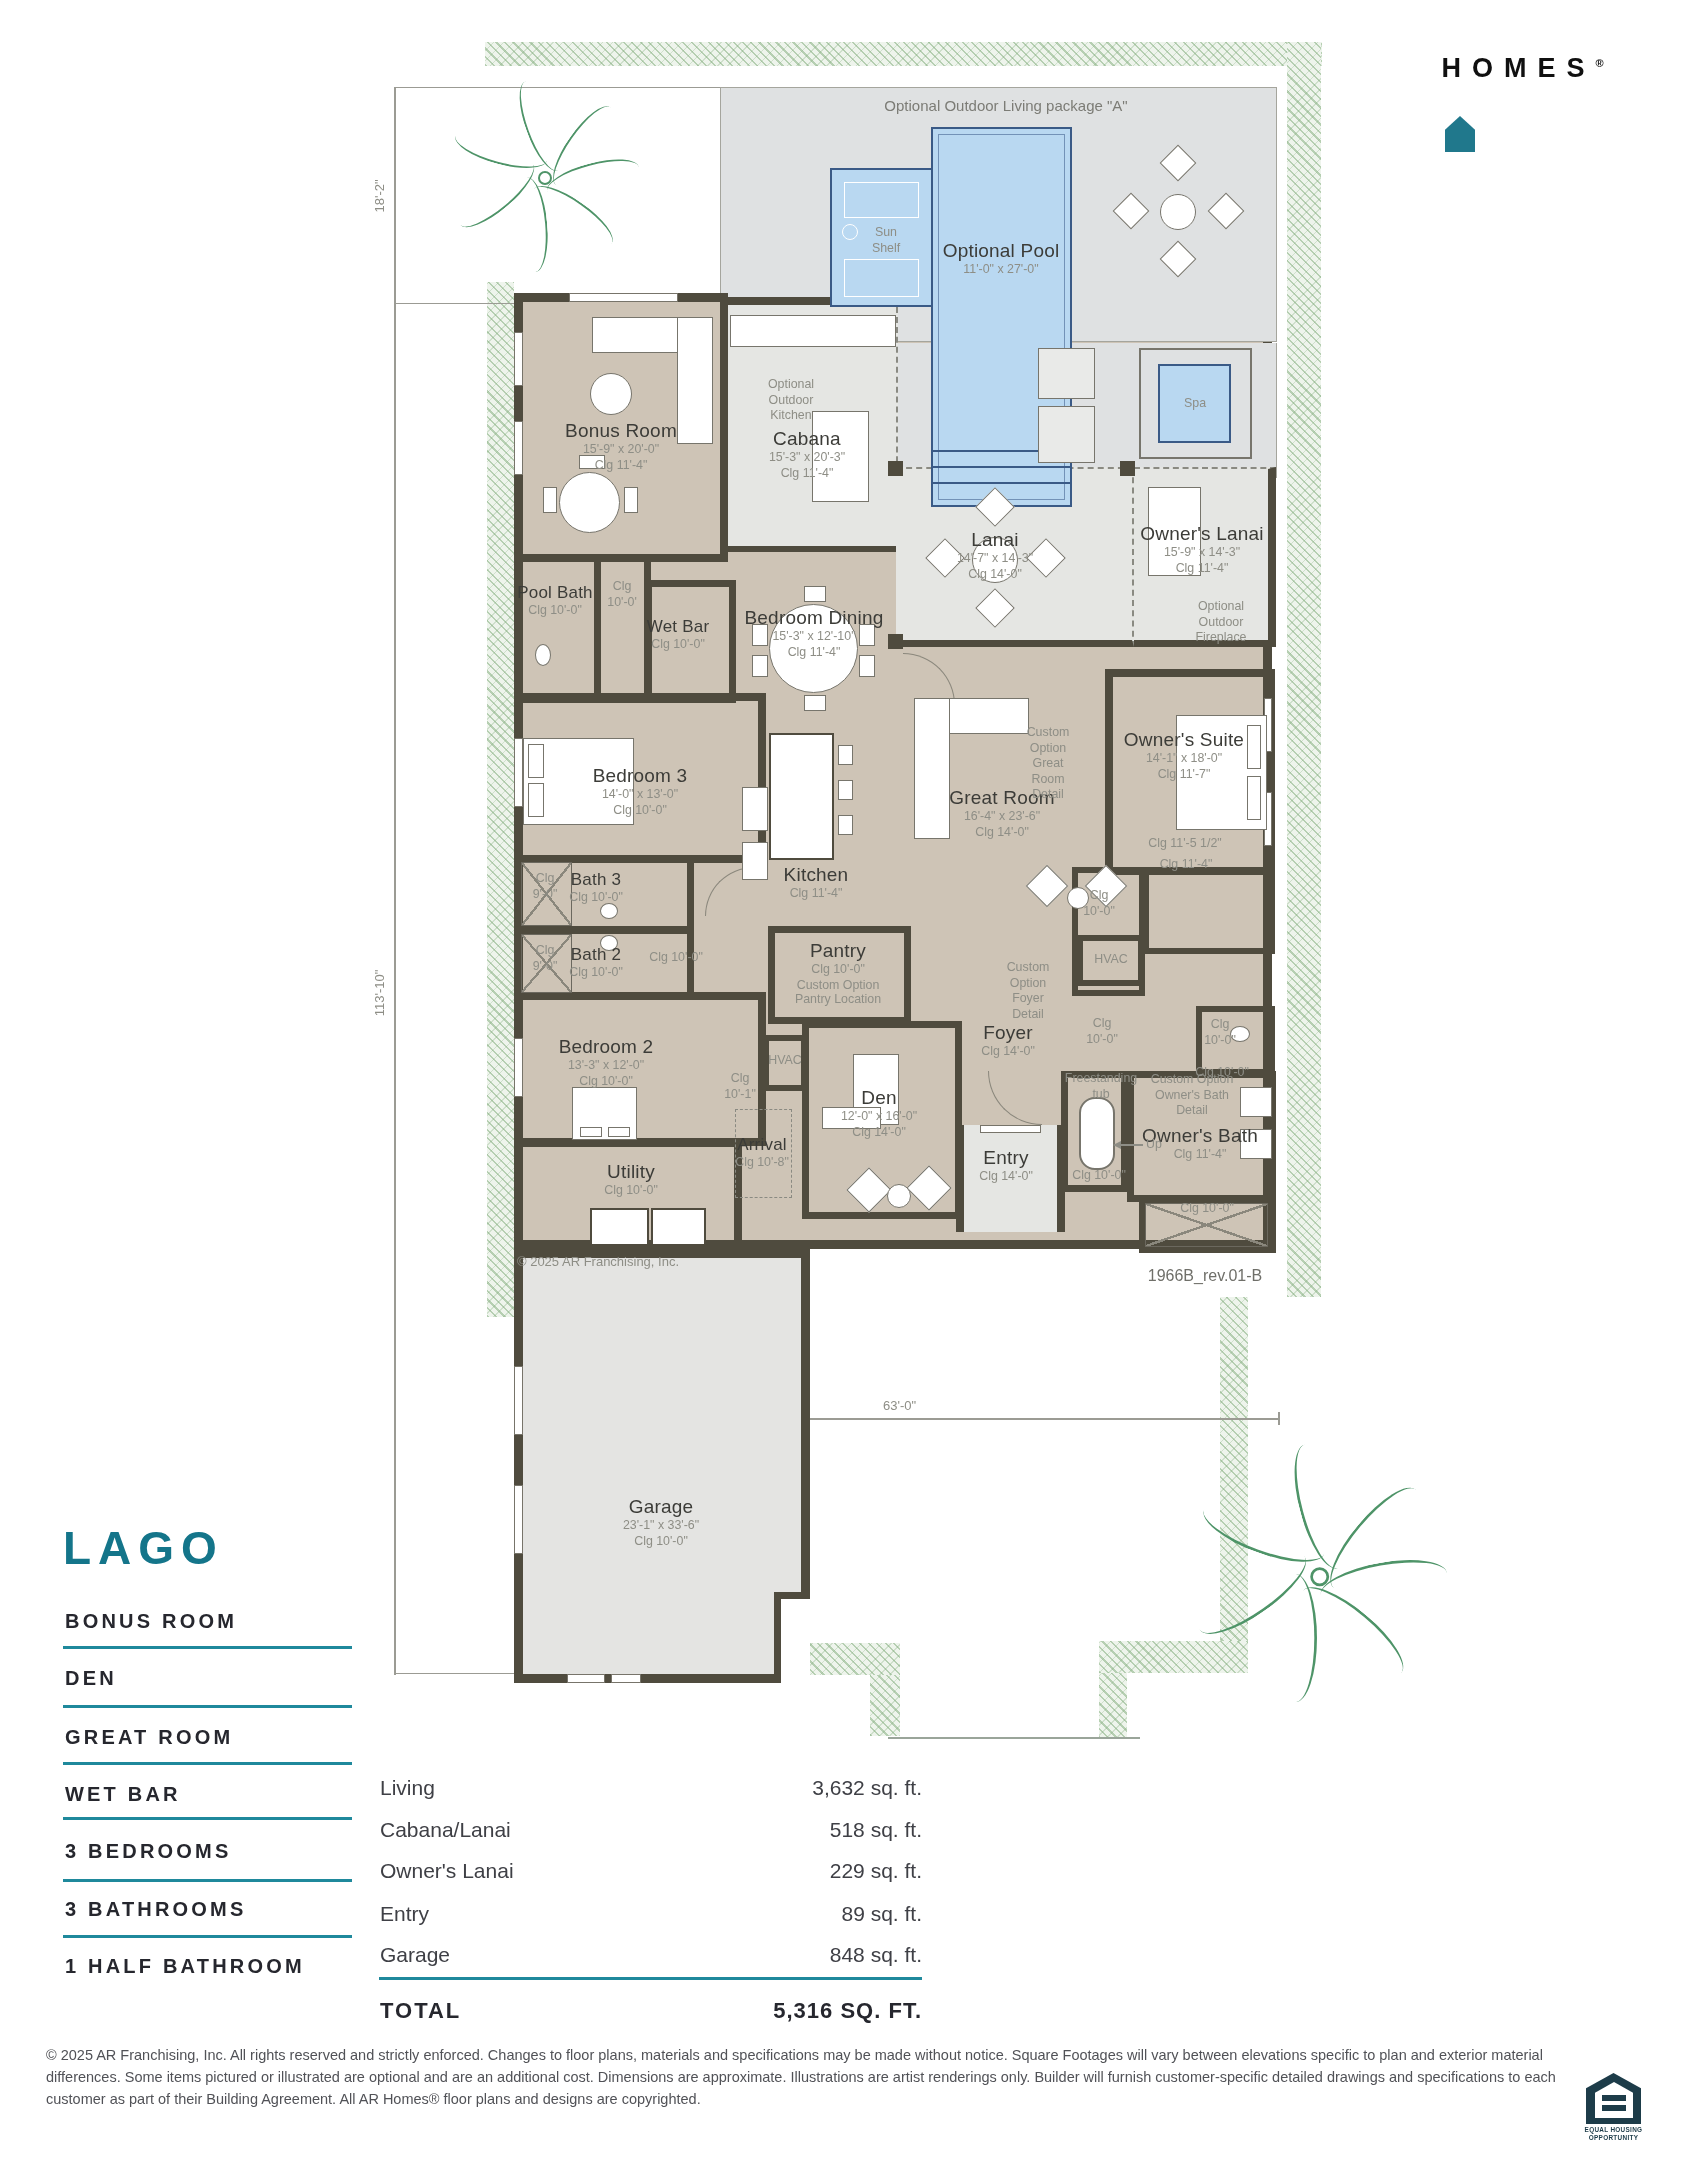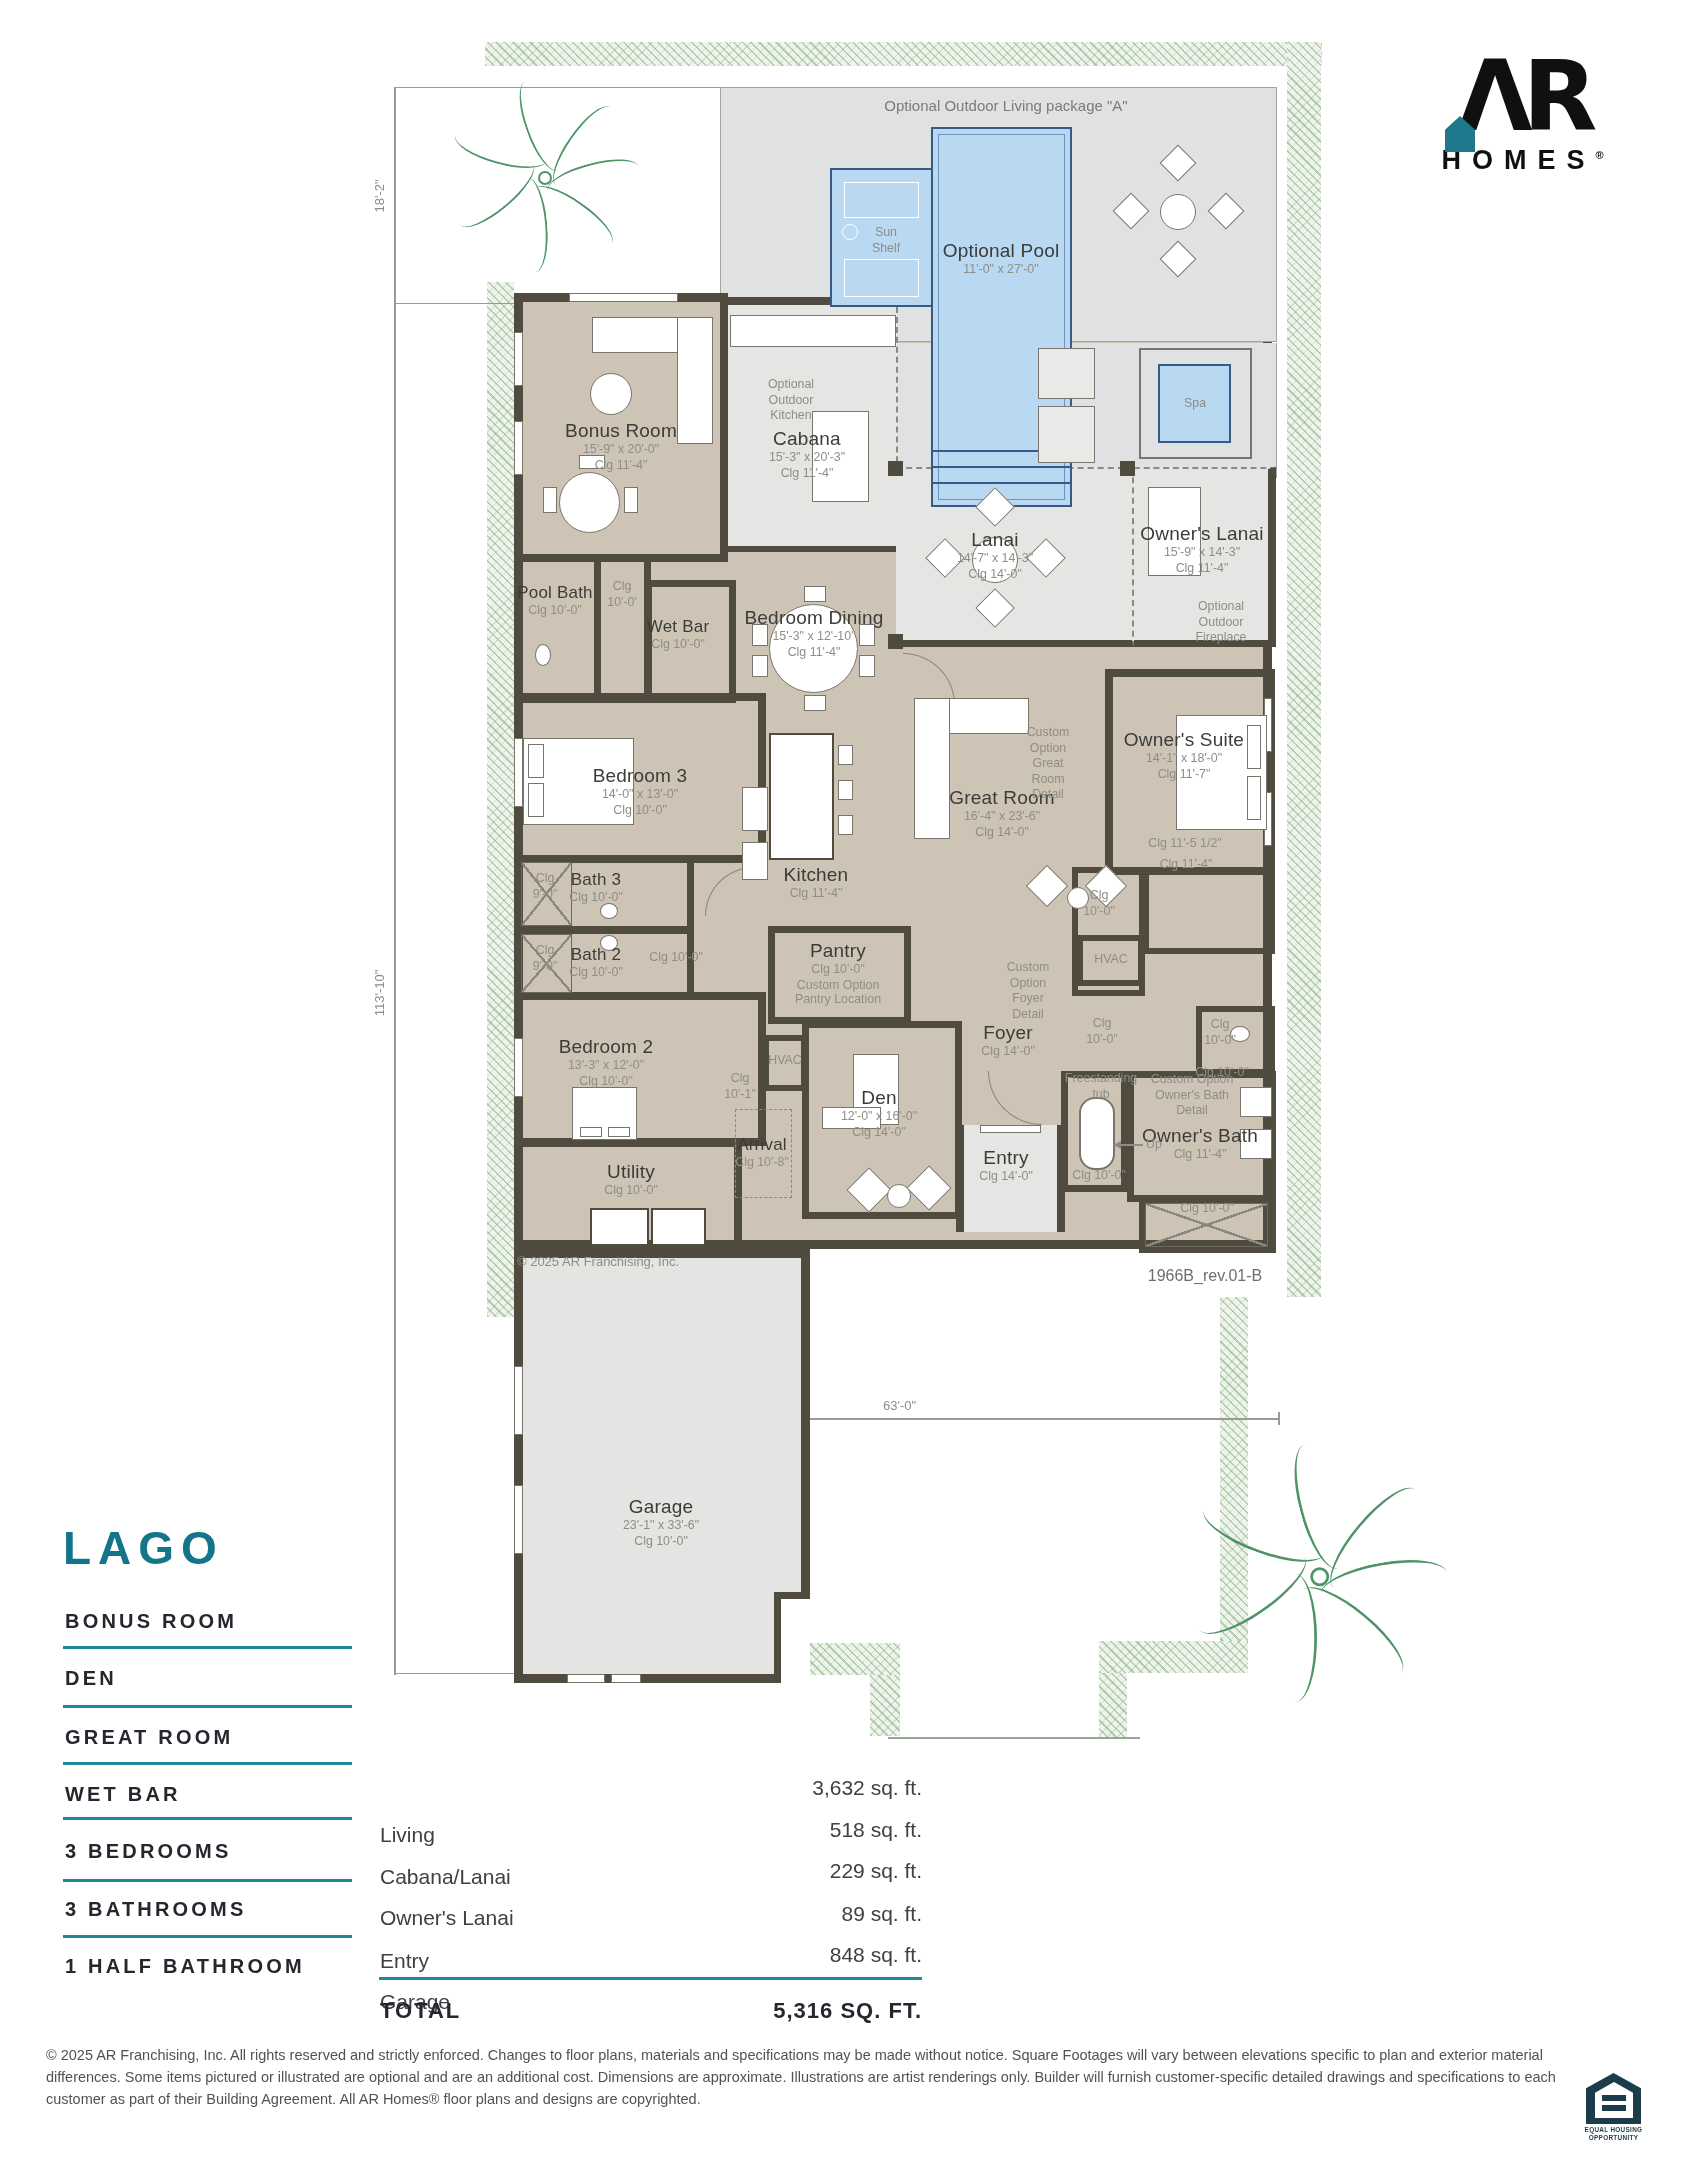--- a/index.html
+++ b/index.html
@@ -49,21 +49,21 @@
   #logo{position:absolute;left:1411px;top:51px;width:223px;height:158px;text-align:center;z-index:60;}
   #logo .mono{font-size:97px;font-weight:800;color:#101010;letter-spacing:-10px;line-height:.95;font-family:"DejaVu Sans",sans-serif;}
   #logo .house{position:absolute;left:34px;top:65px;width:30px;height:36px;background:#20788c;
     clip-path:polygon(50% 0,100% 38%,100% 100%,0 100%,0 38%);}
   #logo .word{font-size:27px;font-weight:600;color:#101010;letter-spacing:11px;margin-top:2px;}
   #logo sup{font-size:11px;letter-spacing:0;}
   
   #lago{position:absolute;left:63px;top:1521px;font-size:46px;font-weight:800;color:#14758a;letter-spacing:7px;z-index:60;}
   .feat{position:absolute;left:65px;width:287px;font-size:20px;font-weight:bold;color:#26272e;letter-spacing:3.2px;z-index:60;}
   .fsep{position:absolute;left:63px;width:289px;height:2.5px;background:#1f899c;z-index:60;}
-  .arow-l{position:absolute;left:380px;font-size:21px;color:#3f4046;z-index:60;margin-top:47px;}
+  .arow-l{position:absolute;left:380px;font-size:21px;color:#3f4046;z-index:60;}
   .arow-v{position:absolute;width:248px;text-align:right;font-size:21px;color:#3f4046;z-index:60;}
   #tdiv{position:absolute;left:379px;top:1977px;width:543px;height:2.5px;background:#1f899c;z-index:60;}
   #tlabel{position:absolute;left:380px;top:1998px;font-size:22px;font-weight:bold;color:#26272e;letter-spacing:2px;z-index:60;}
   #tvalue{position:absolute;left:674px;top:1998px;width:248px;text-align:right;font-size:22px;font-weight:bold;color:#26272e;letter-spacing:1px;z-index:60;}
   #disc{position:absolute;left:46px;top:2045px;width:1533px;font-size:14.5px;line-height:1.5;color:#515257;z-index:60;}
   
   #eho{position:absolute;left:1578px;top:2073px;width:71px;text-align:center;z-index:60;}
   #eho .h{position:relative;margin:0 auto;width:55px;height:51px;background:#1d3c49;
     clip-path:polygon(50% 0,100% 30%,100% 100%,0 100%,0 30%);}
   #eho .h .in{position:absolute;left:9px;top:9px;width:38px;height:36px;background:#fff;
@@ -409,21 +409,20 @@
       <div class="ann" style="left: 1222px; top: 1073px;">Clg 10'-0"</div>
       <div class="ann" style="left: 1207px; top: 1209px;">Clg 10'-0"</div>
       <div class="ann" style="left: 1099px; top: 1176px;">Clg 10'-0"</div>
       <div class="ann" style="left: 545px; top: 886px;">Clg
 9'-0"</div>
       <div class="ann" style="left: 545px; top: 958px;">Clg
 9'-0"</div>
     </div>
 
   <div id="logo">
-    <div class="mono">ΛR</div>
     <div class="house"></div>
     <div class="word"><span>HOMES</span><sup>®</sup></div>
   </div>
 
   <div id="lago">LAGO</div>
   <div id="features">
       <div class="feat" style="top: 1610px;">BONUS ROOM</div>
       <div class="fsep" style="top: 1646px;"></div>
       <div class="feat" style="top: 1667px;">DEN</div>
       <div class="fsep" style="top: 1705px;"></div>

